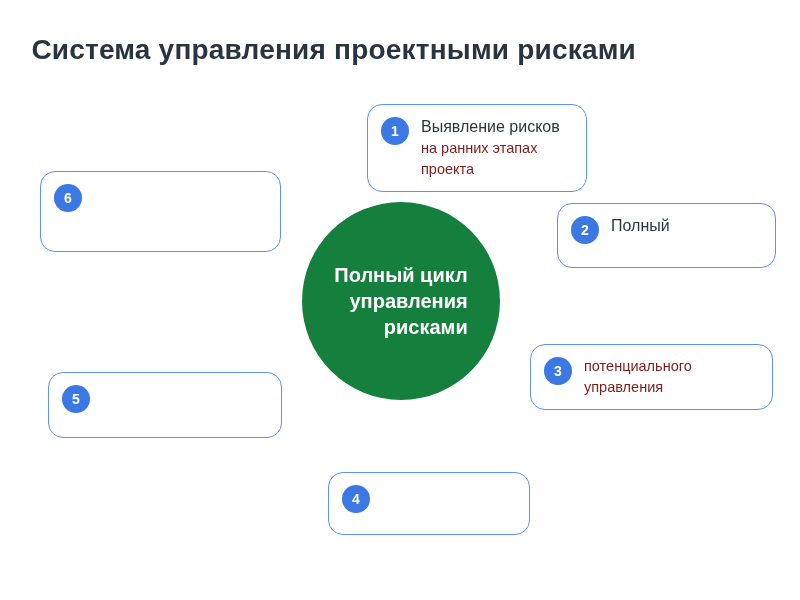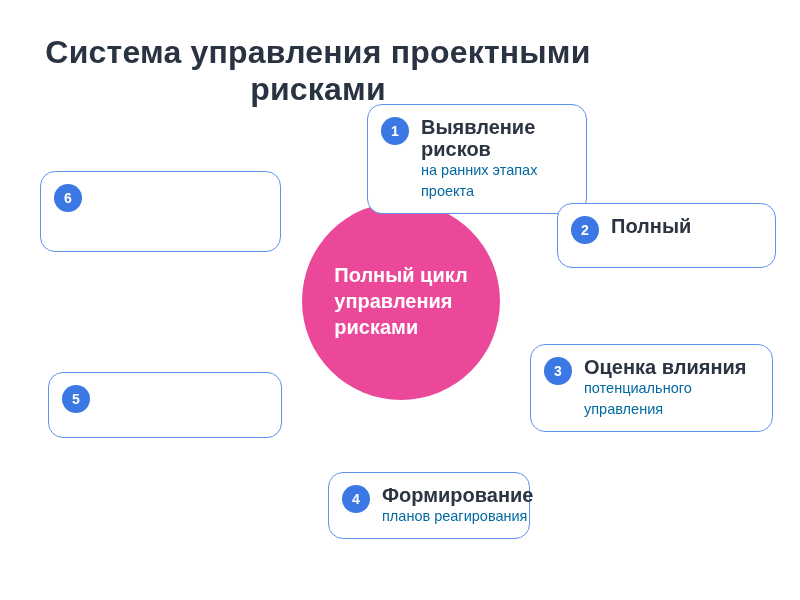--- a/index.html
+++ b/index.html
@@ -12,39 +12,39 @@
     height: 600px;
     background: #ffffff;
     overflow: hidden;
   }
 
   .page-title {
     position: absolute;
     top: 34px;
     left: 0;
     width: 636px;
-    text-align: center;
-    font-size: 32px;
+    text-align: right;
+    font-size: 28px;
     font-weight: bold;
     color: #2a3342;
     letter-spacing: 0.2px;
   }
 
   .center-circle {
     position: absolute;
     left: 302px;
     top: 202px;
     width: 198px;
     height: 198px;
     border-radius: 50%;
-    background: #ec4899;
+    background: #15803d;
     display: flex;
     align-items: center;
     justify-content: center;
-    text-align: left;
+    text-align: right;
   }
   .center-circle .circle-text {
     color: #ffffff;
     font-size: 20px;
     font-weight: bold;
     line-height: 26px;
     white-space: pre-line;
   }
 
   .card {
@@ -73,28 +73,28 @@
     font-size: 14px;
     font-weight: bold;
     display: flex;
     align-items: center;
     justify-content: center;
     margin-top: 1px;
   }
 
   .card-text { margin-left: 12px; }
   .card-title {
-    font-size: 20px;
-    font-weight: bold;
+    font-size: 16px;
+    font-weight: normal;
     color: #2b3440;
     line-height: 22px;
   }
   .card-subtitle {
     font-size: 14.5px;
-    color: #0369a1;
+    color: #7f1d1d;
     line-height: 21px;
   }
 </style>
 </head>
 <body>
 
 <div class="canvas">
 
   <div class="page-title">Система управления проектными рисками</div>
 
@@ -115,31 +115,26 @@
   <div class="card card-2">
     <div class="badge">2</div>
     <div class="card-text">
       <div class="card-title">Полный</div>
     </div>
   </div>
 
   <div class="card card-3">
     <div class="badge">3</div>
     <div class="card-text">
-      <div class="card-title">Оценка влияния</div>
       <div class="card-subtitle">потенциального управления</div>
     </div>
   </div>
 
   <div class="card card-4">
     <div class="badge">4</div>
-    <div class="card-text">
-      <div class="card-title">Формирование</div>
-      <div class="card-subtitle">планов реагирования</div>
-    </div>
   </div>
 
   <div class="card card-5">
     <div class="badge">5</div>
   </div>
 
   <div class="card card-6">
     <div class="badge">6</div>
     <div class="card-text">
     </div>

